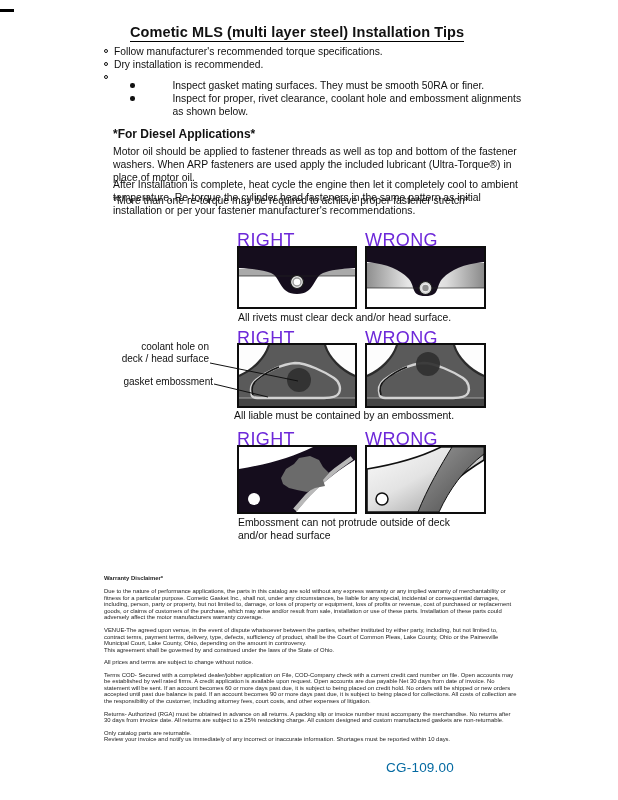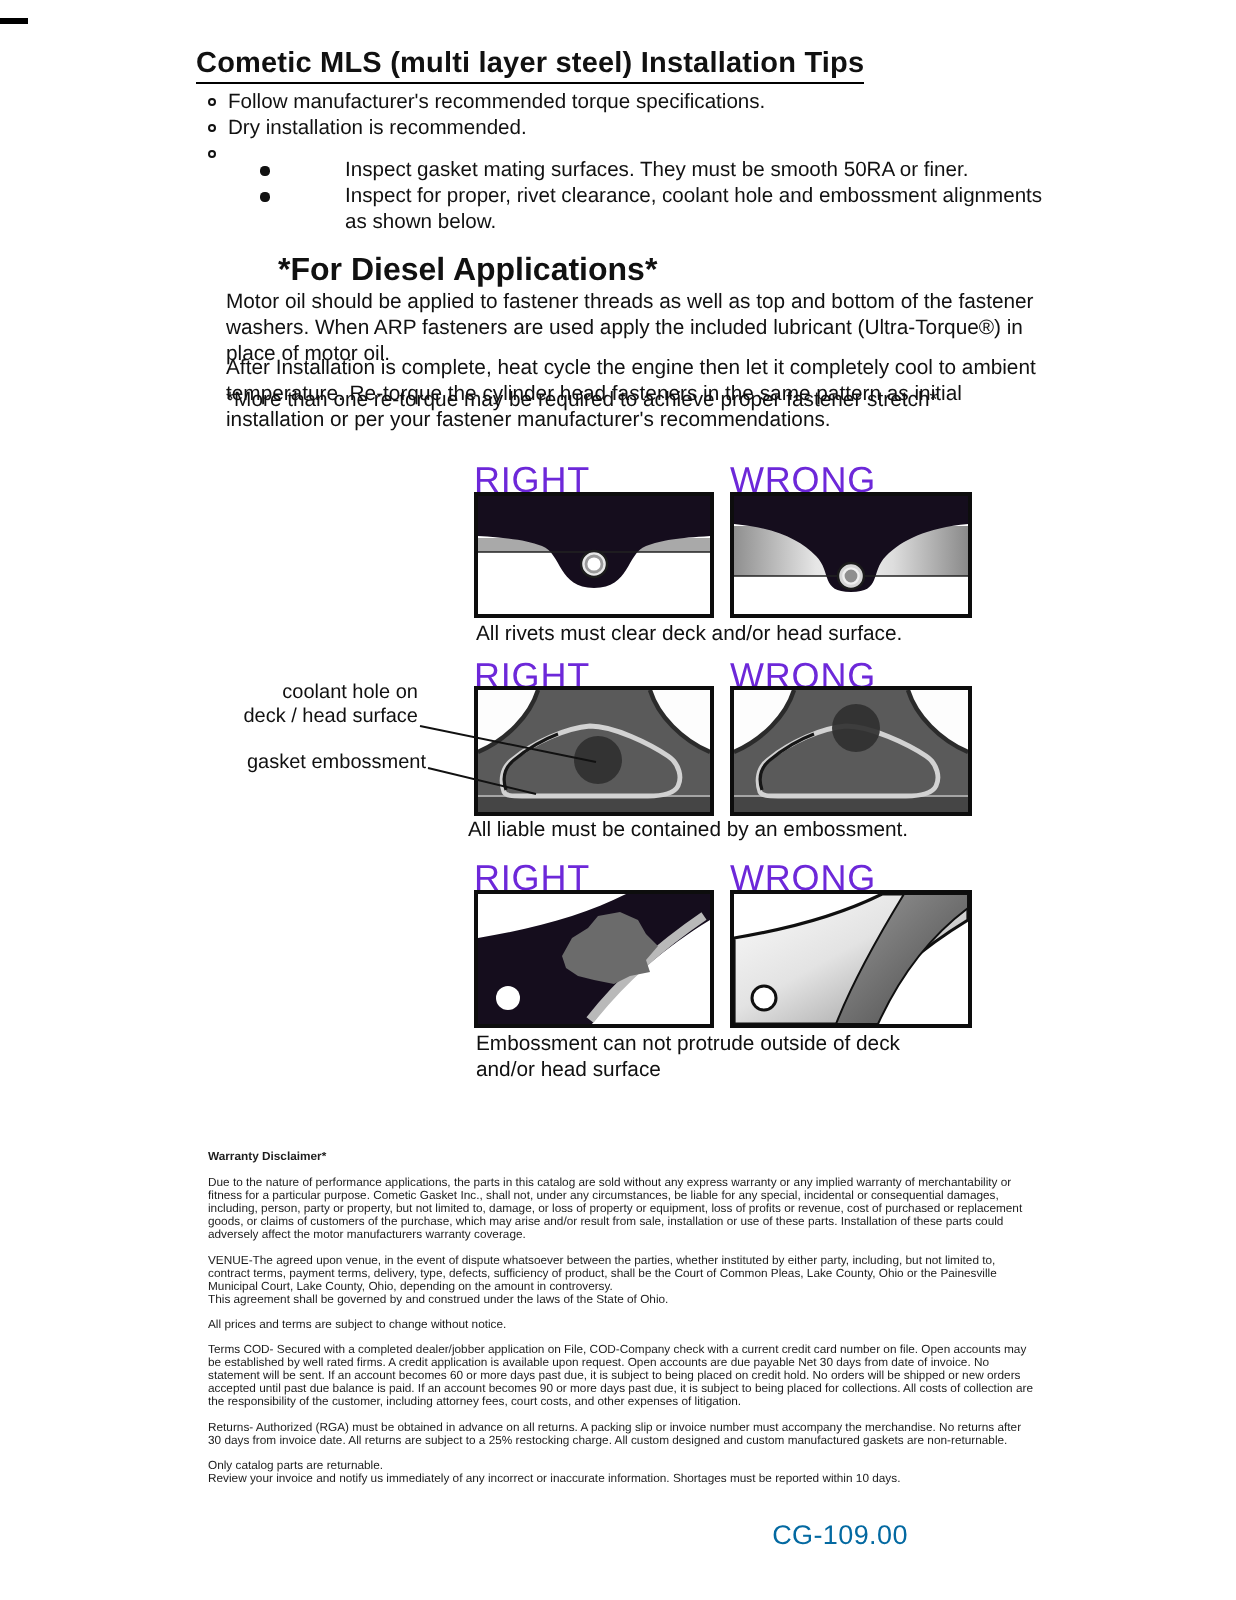--- a/index.html
+++ b/index.html
@@ -4,29 +4,29 @@
 <style>
   * { margin:0; padding:0; box-sizing:border-box; }
   html,body { background:#ffffff; }
   body {
     width:618px; height:800px; position:relative; overflow:hidden;
     font-family:"Liberation Sans", sans-serif; color:#111;
   }
   .abs { position:absolute; }
   .corner-tick { left:0; top:9px; width:14px; height:2.5px; background:#000; }
   .page-title {
-    left:98px; top:24px; font-size:14.5px; font-weight:bold;
+    left:130px; top:24px; font-size:14.5px; font-weight:bold;
     border-bottom:1.5px solid #000; padding-bottom:1px; letter-spacing:0.1px;
   }
   .bullets { left:104px; top:45px; width:430px; font-size:10.3px; line-height:13px; }
   .b-row { display:flex; align-items:flex-start; }
   .b-row .mk { width:4px; height:4px; border:1px solid #111; border-radius:50%; margin:4px 6px 0 0; flex:0 0 auto; }
   .b-sub { margin-left:26px;gap:32px; }
   .b-sub .mk { background:#111; width:4.5px; height:4.5px; border:none; margin-top:4px; }
-  .diesel-heading { left:113px; top:127px; font-size:16px; font-weight:bold;margin-left:26px; }
+  .diesel-heading { left:113px; top:127px; font-size:12px; font-weight:bold; }
   .bodypara { left:113px; width:406px; font-size:10.4px; line-height:13px; }
   .p1 { top:145px; } .p2 { top:178px; } .p3 { top:194px; }
   .figlabel { width:120px; text-align:left; font-size:18px; letter-spacing:0.4px; color:#6d28d9; }
   .figbox { border:2px solid #0d0d0d; background:#fff; }
   .figbox svg { display:block; }
   .caption { font-size:10.4px; line-height:12.5px; color:#101010; }
   .callout { text-align:right; font-size:10px; line-height:11.5px; color:#101010; }
   .warranty-wrap { left:104px; top:575px; width:414px; height:170px; }
   .warranty-scale {
     width:828px; transform:scale(0.5); transform-origin:0 0;

